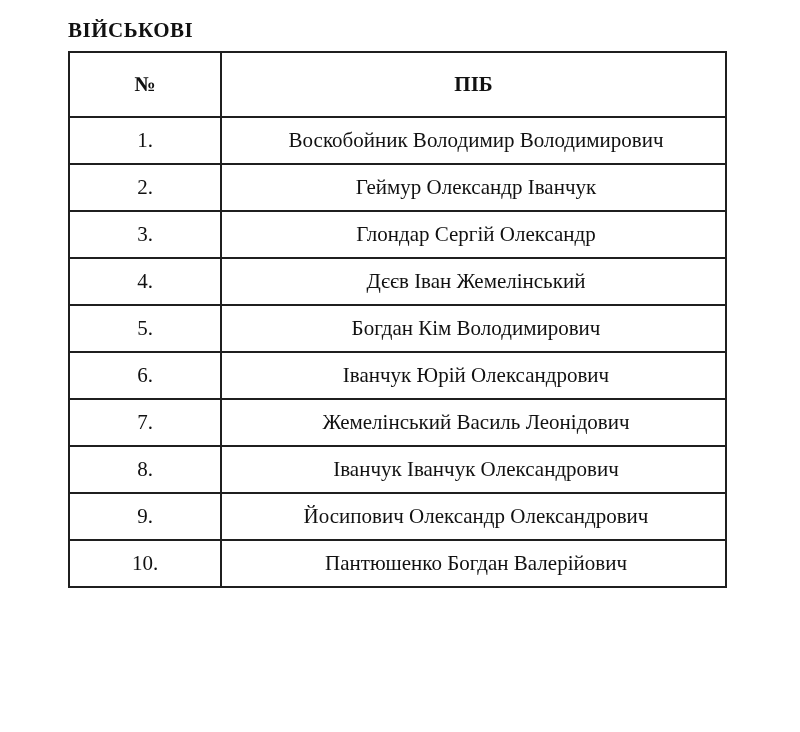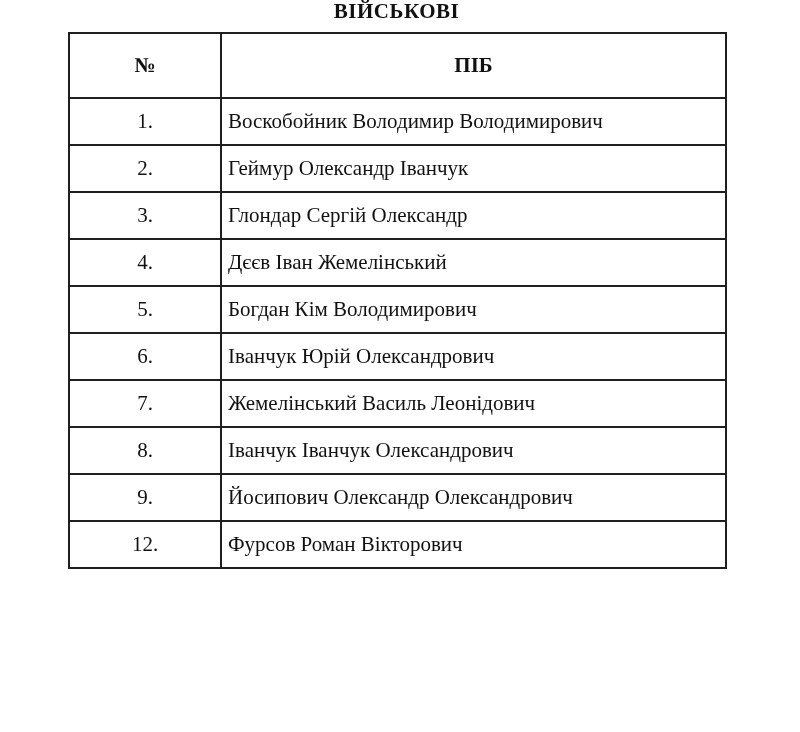--- a/index.html
+++ b/index.html
@@ -11,21 +11,22 @@
     width: 800px;
     height: 732px;
     background: var(--bg, #ffffff);
     font-family: "Liberation Serif", "DejaVu Serif", serif;
     color: var(--text, #111111);
     overflow: hidden;
   }
   .doc-title {
     width: 657px;
     margin: 0 0 0 68px;
-    text-align: center;
+    padding-top: 19px;
+    text-align: left;
     font-weight: bold;
     font-size: 21px;
     letter-spacing: 0.5px;
     line-height: 1.1;
   }
   table.roster {
     border-collapse: collapse;
     table-layout: fixed;
     width: 657px;
     margin: 9px 0 0 68px;
@@ -48,21 +49,21 @@
   }
   table.roster tbody td {
     height: 43px;
     font-size: 21px;
     vertical-align: middle;
   }
   td.cell-num {
     text-align: center;
   }
   td.cell-name {
-    text-align: left;
+    text-align: center;
     padding-left: 6px;
   }
 </style>
 </head>
 <body>
 
 <div class="doc">
   <div class="doc-title">ВІЙСЬКОВІ</div>
 
   <table class="roster">
@@ -107,18 +108,18 @@
         </tr>
         <tr>
           <td class="cell-num">8.</td>
           <td class="cell-name">Іванчук Іванчук Олександрович</td>
         </tr>
         <tr>
           <td class="cell-num">9.</td>
           <td class="cell-name">Йосипович Олександр Олександрович</td>
         </tr>
         <tr>
-          <td class="cell-num">12.</td>
-          <td class="cell-name">Фурсов Роман Вікторович</td>
+          <td class="cell-num">10.</td>
+          <td class="cell-name">Пантюшенко Богдан Валерійович</td>
         </tr>
       </tbody>
   </table>
 </div>
 
 </body></html>

